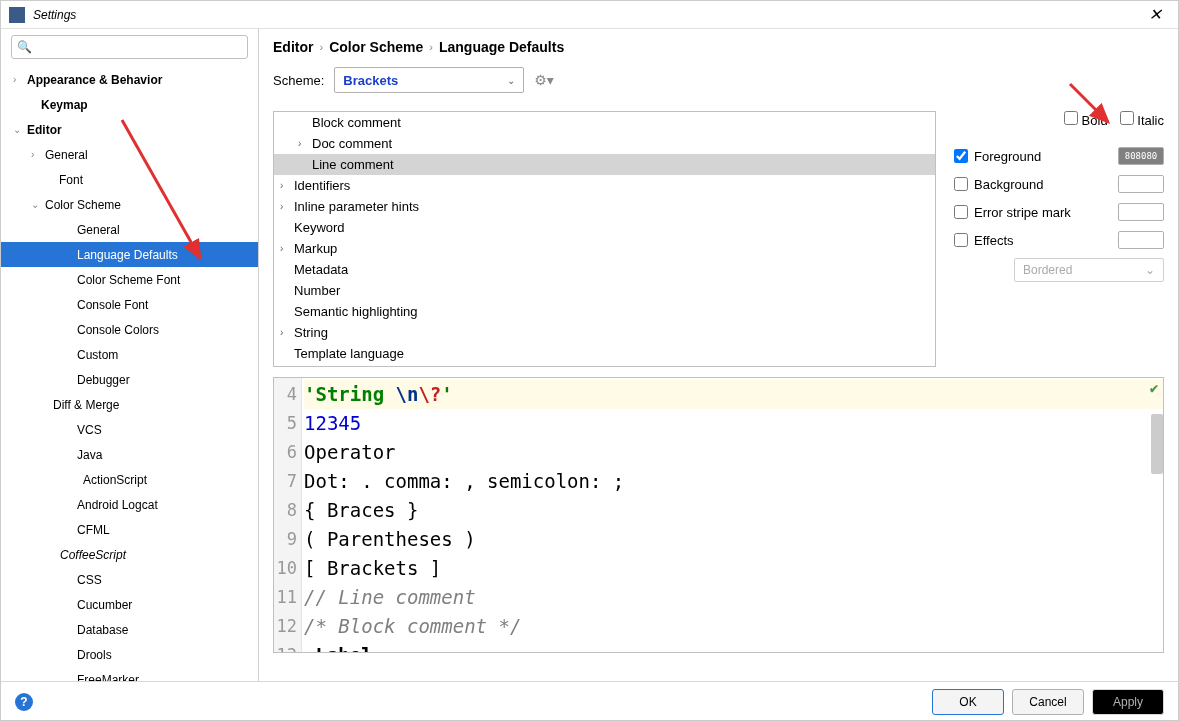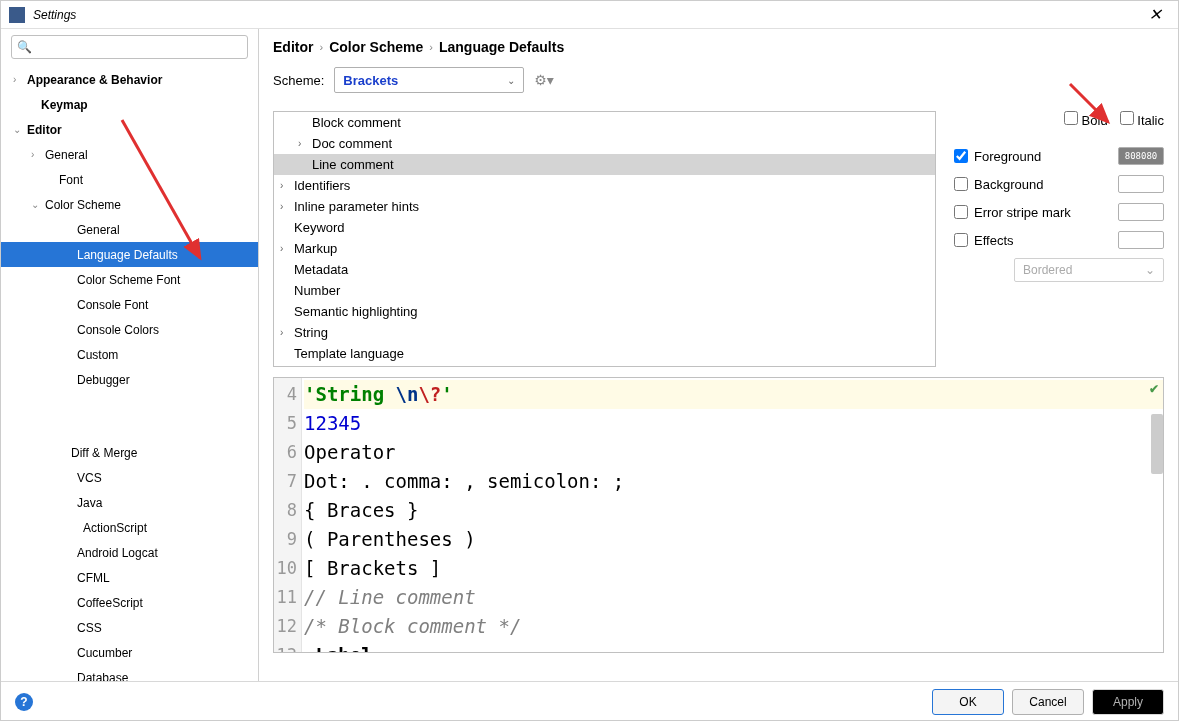--- a/index.html
+++ b/index.html
@@ -146,21 +146,21 @@
           <span class="label">Console Colors</span>
         </div>
         <div class="tree-item depth-2" style="padding-left: 62px;">
           <span class="arrow"></span>
           <span class="label">Custom</span>
         </div>
         <div class="tree-item depth-2" style="padding-left: 62px;">
           <span class="arrow"></span>
           <span class="label">Debugger</span>
         </div>
-        <div class="tree-item depth-2" style="padding-left: 56px; margin-top: 48px;">
+        <div class="tree-item depth-2" style="padding-left: 38px;">
           <span class="arrow"></span>
           <span class="label">Diff &amp; Merge</span>
         </div>
         <div class="tree-item depth-2" style="padding-left: 62px;">
           <span class="arrow"></span>
           <span class="label">VCS</span>
         </div>
         <div class="tree-item depth-2" style="padding-left: 62px;">
           <span class="arrow"></span>
           <span class="label">Java</span>
@@ -170,21 +170,21 @@
           <span class="label">ActionScript</span>
         </div>
         <div class="tree-item depth-2" style="padding-left: 62px;">
           <span class="arrow"></span>
           <span class="label">Android Logcat</span>
         </div>
         <div class="tree-item depth-2" style="padding-left: 62px;">
           <span class="arrow"></span>
           <span class="label">CFML</span>
         </div>
-        <div class="tree-item depth-2" style="padding-left: 62px;">
+        <div class="tree-item depth-2" style="padding-left: 45px; font-style: italic;">
           <span class="arrow"></span>
           <span class="label">CoffeeScript</span>
         </div>
         <div class="tree-item depth-2" style="padding-left: 62px;">
           <span class="arrow"></span>
           <span class="label">CSS</span>
         </div>
         <div class="tree-item depth-2" style="padding-left: 62px;">
           <span class="arrow"></span>
           <span class="label">Cucumber</span>

